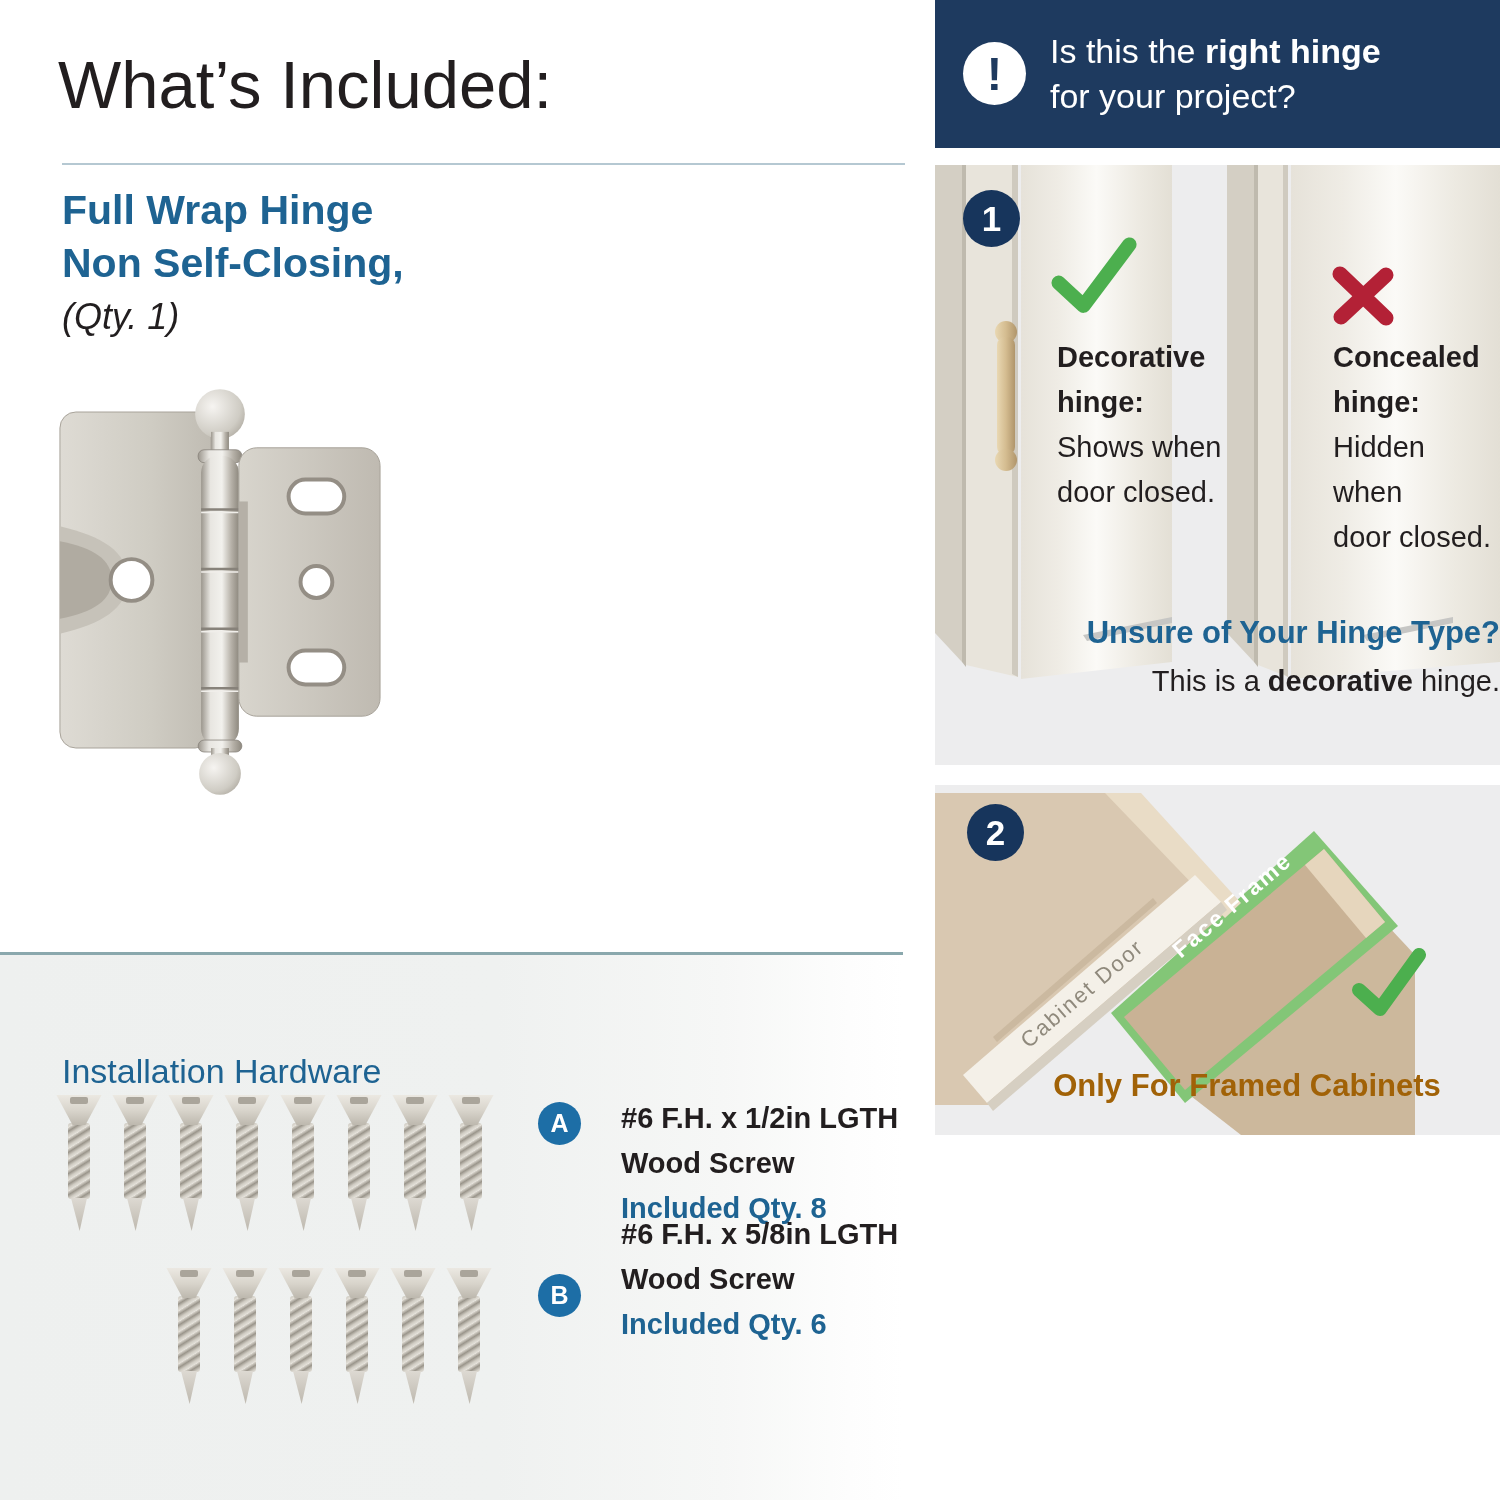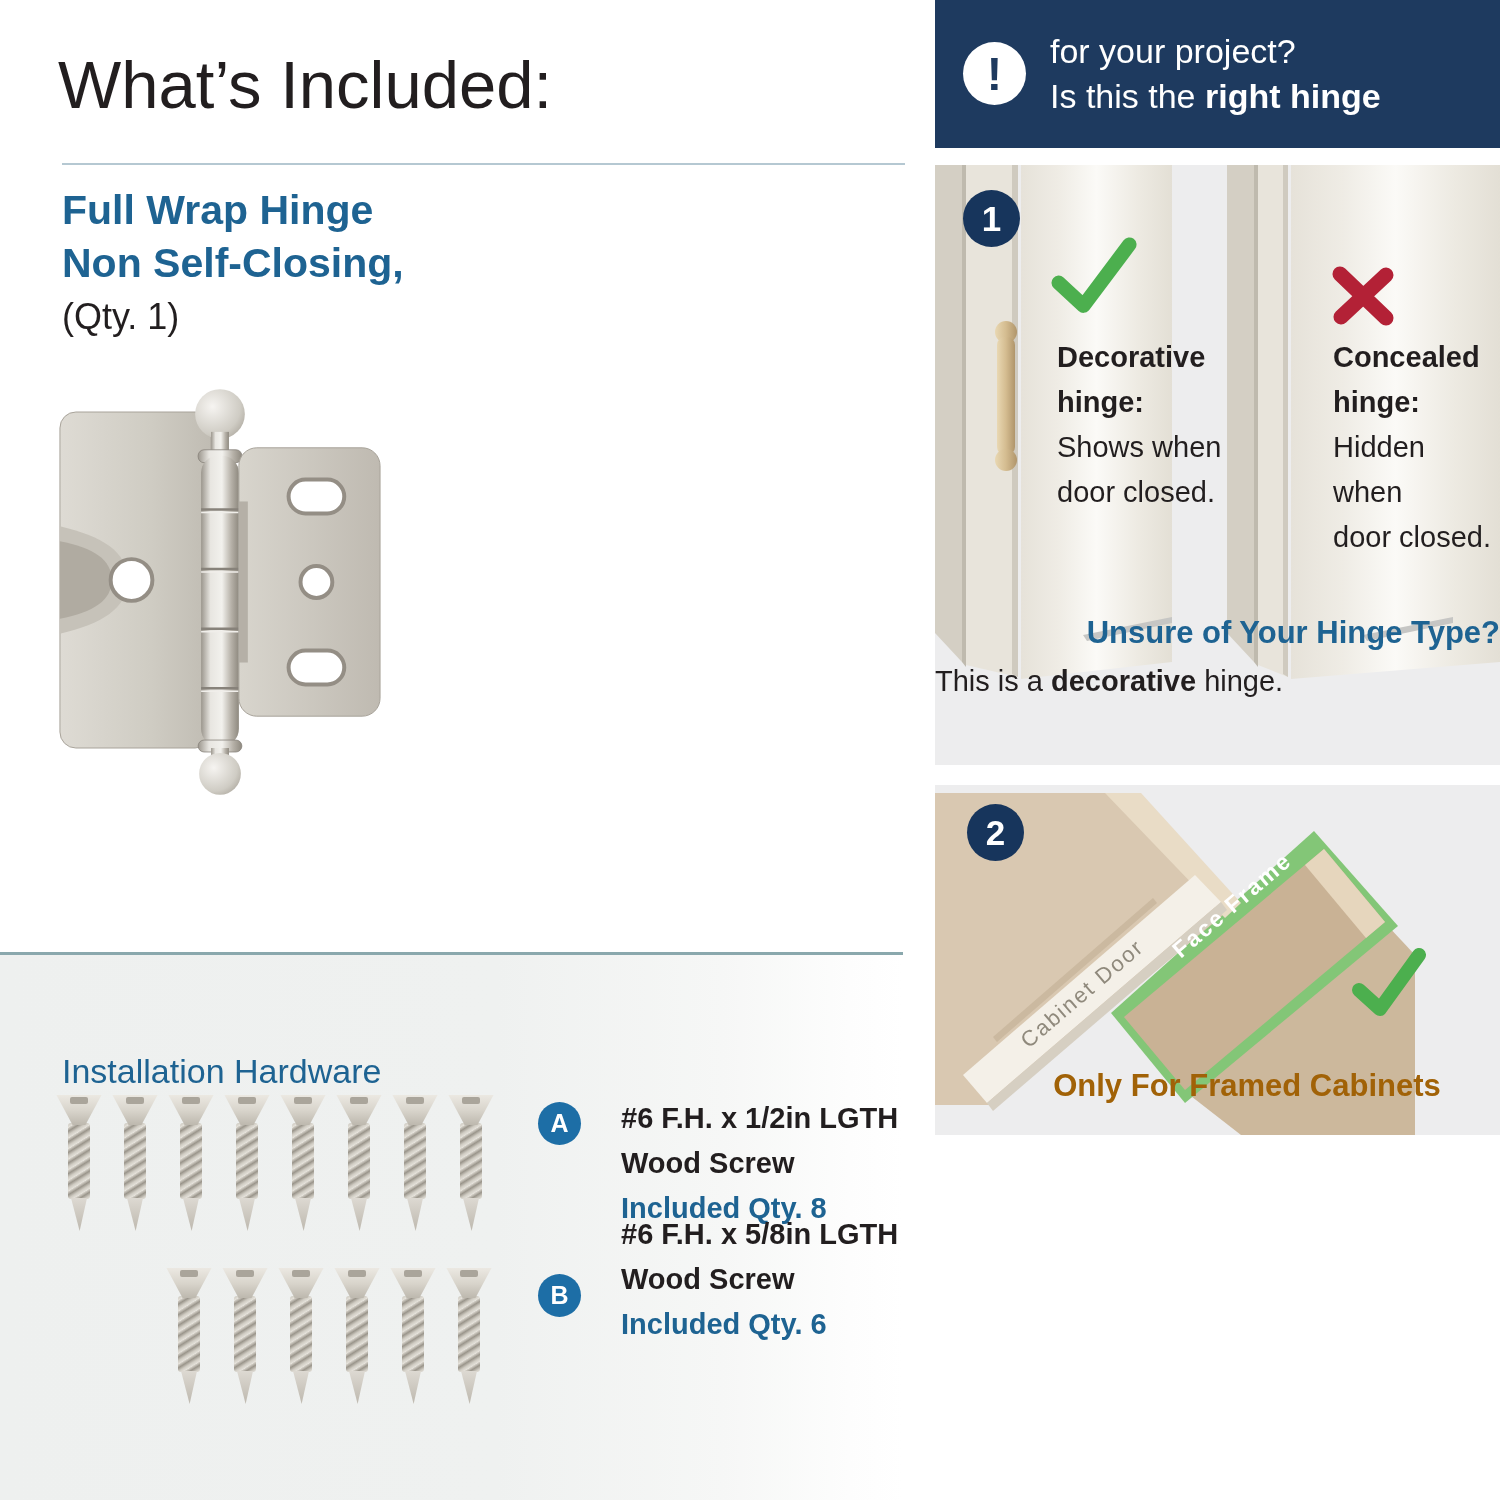--- a/index.html
+++ b/index.html
@@ -6,21 +6,21 @@
   .canvas{
     position:relative;width:1500px;height:1500px;background:#ffffff;
     font-family:"Liberation Sans", sans-serif;color:#221e1f;overflow:hidden;
   }
   .abs{position:absolute;}
 
   
   .main-title{left:58px;top:46px;font-size:67px;font-weight:400;letter-spacing:0;color:#221e1f;}
   .divider-top{left:62px;top:163px;width:843px;height:2px;background:#b5c8d2;}
   .product-name{left:62px;top:184px;font-size:41px;font-weight:700;color:#1e6392;line-height:53px;}
-  .product-qty{left:62px;top:296px;font-size:36px;font-weight:400;color:#221e1f;}
+  .product-qty{left:62px;top:296px;font-size:36px;font-weight:400;color:#221e1f;font-style:italic;}
   .hinge-img{left:50px;top:352px;width:338px;height:458px;}
 
   .hw-line{left:0;top:952px;width:903px;height:3px;background:#8aa8ad;}
   .hw-bg{left:0;top:955px;width:903px;height:545px;
     background:linear-gradient(90deg,#eef0ef 0%,#eff1f0 55%,#f6f7f6 80%,#fdfdfd 94%,#ffffff 100%);}
   .hw-title{left:62px;top:1008px;font-size:34px;font-weight:400;color:#1e6392;margin-top:44px;}
 
   .screw-row{display:flex;gap:10px;align-items:flex-start;}
   .row-a{left:56px;top:1093px;}
   .row-b{left:166px;top:1266px;}
@@ -62,21 +62,21 @@
   .badge-2{left:32px;top:19px;}
 
   .verdict-icon{width:86px;height:86px;}
   .check-1{left:116px;top:70px;}
   .x-1{left:396px;top:98px;width:64px;height:64px;}
   .hinge-label{font-size:29px;line-height:45px;color:#221e1f;}
   .hinge-label .hd{font-weight:700;}
   .lbl-dec{left:122px;top:170px;}
   .lbl-con{left:398px;top:170px;}
   .q-line{left:0;top:450px;width:565px;text-align:right;font-size:31px;font-weight:700;color:#1e6392;}
-  .a-line{left:0;top:500px;width:565px;text-align:left;font-size:29px;color:#221e1f;}
+  .a-line{left:0;top:500px;width:565px;text-align:right;font-size:29px;color:#221e1f;}
   .s2-caption{left:0;top:283px;width:624px;text-align:center;font-size:31px;font-weight:700;color:#a16207;}
 
   svg text{font-family:"Liberation Sans", sans-serif;}
 </style>
 </head>
 <body>
 
 <div class="canvas">
 
   <div class="abs main-title">What’s Included:</div>
@@ -233,22 +233,22 @@
   <div class="abs hw-item-badge badge-b">B</div>
   <div class="abs hw-item-text hw-text-b">
     <div>#6 F.H. x 5/8in LGTH</div>
     <div>Wood Screw</div>
     <div class="hw-qty">Included Qty. 6</div>
   </div>
 
   <div class="abs r-header">
     <div class="abs excl-circle">!</div>
     <div class="abs r-header-text">
+      <div><span>Is this the </span><span class="bold">right hinge</span></div>
       <div>for your project?</div>
-      <div><span>Is this the </span><span class="bold">right hinge</span></div>
     </div>
   </div>
 
   <div class="abs step-box step1">
     <svg class="abs" style="left:0;top:0;width:565px;height:600px" viewBox="0 0 565 600">
       <defs>
         <linearGradient id="doorFace" x1="0" y1="0" x2="1" y2="0">
           <stop offset="0" stop-color="#e6e2d9"></stop>
             <stop offset="0.25" stop-color="#efece5"></stop>
           <stop offset="0.5" stop-color="#fbfaf7"></stop>

